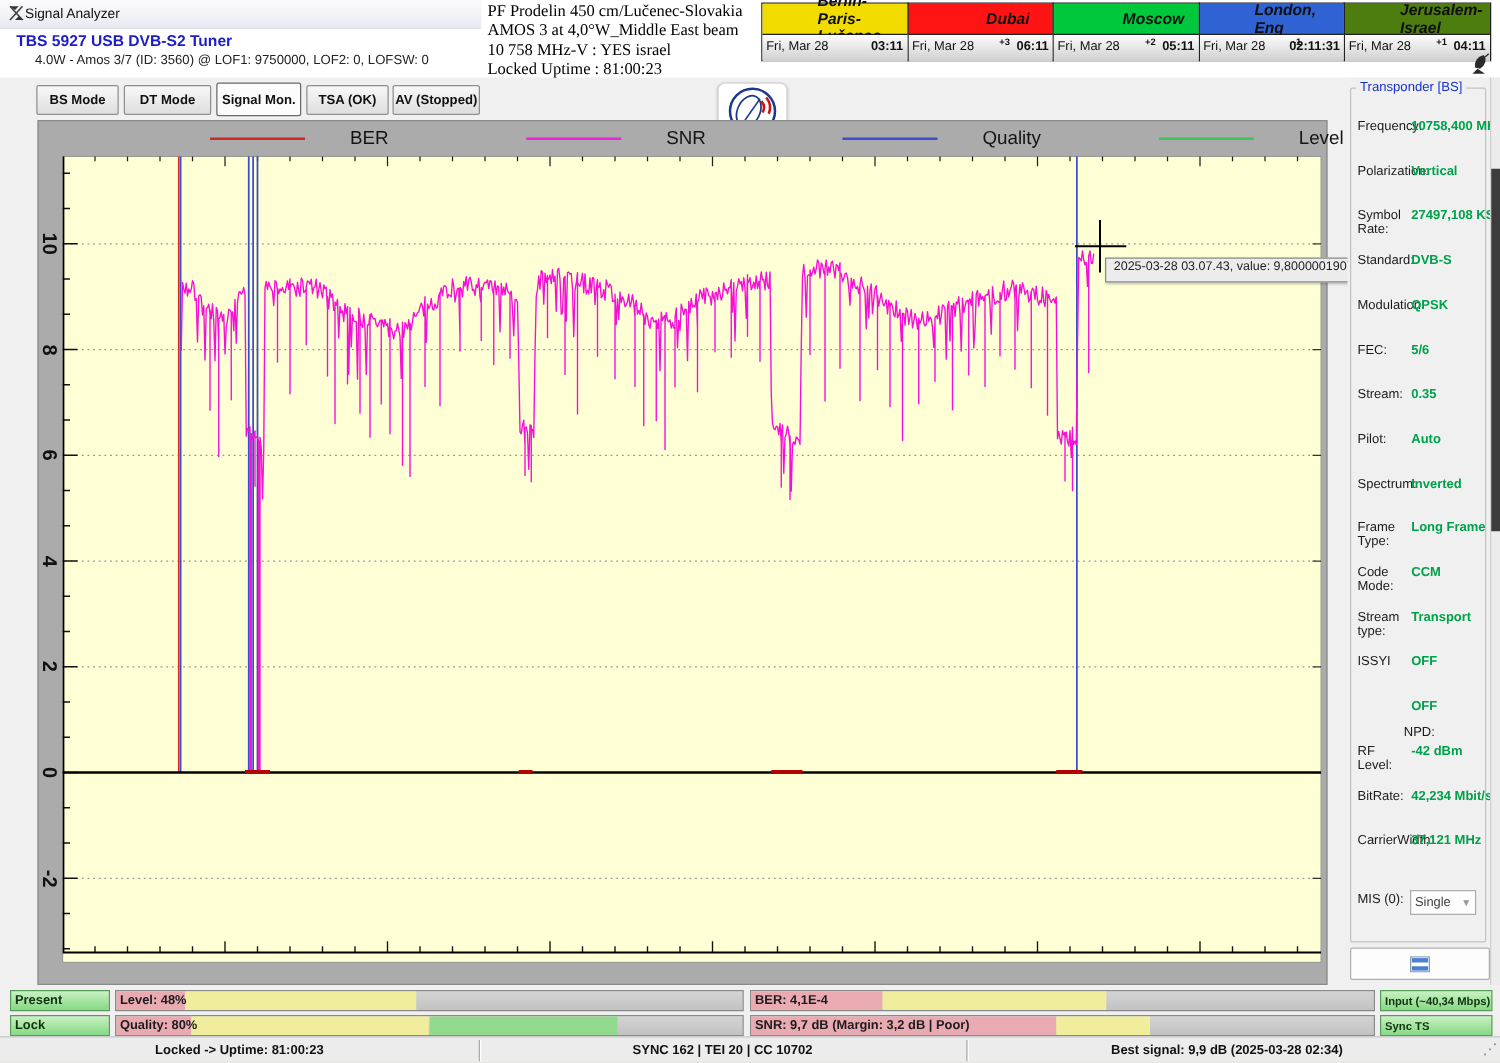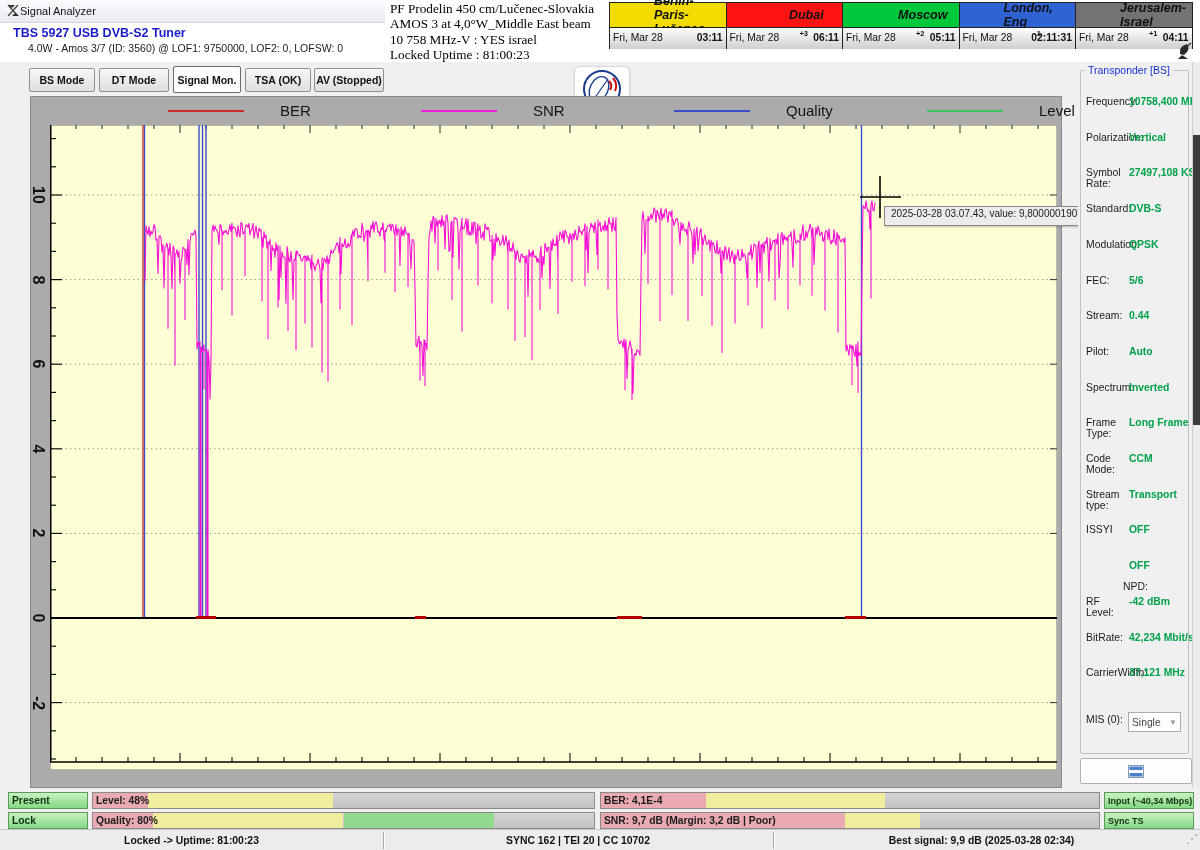--- a/index.html
+++ b/index.html
@@ -123,21 +123,21 @@
       </div>
       <div class="clock">
         <div class="clock-city" style="background: rgb(47, 99, 212);">London, Eng</div>
         <div class="clock-row">
           <div class="clock-date">Fri, Mar 28</div>
           <div class="clock-offset">-1</div>
           <div class="clock-time">02:11:31</div>
         </div>
       </div>
       <div class="clock">
-        <div class="clock-city" style="background: #737373;">Jerusalem-Israel</div>
+        <div class="clock-city" style="background: #4d7c0f;">Jerusalem-Israel</div>
         <div class="clock-row">
           <div class="clock-date">Fri, Mar 28</div>
           <div class="clock-offset">+1</div>
           <div class="clock-time">04:11</div>
         </div>
       </div>
     </div>
 
   <svg class="abs" style="left:1176px;top:40px" width="20" height="20" viewBox="0 0 20 20">
     <path d="M4 14 Q3 6 11 4 Q15 10 8 15 Z" fill="#2a2a2a"></path>
@@ -328,21 +328,21 @@
       <div class="fld-value" style="top: 131.7px;">Vertical</div>
       <div class="fld-label" style="top: 167.4px;">Symbol Rate:</div>
       <div class="fld-value" style="top: 167.4px;">27497,108 KS/s</div>
       <div class="fld-label" style="top: 203.1px;">Standard:</div>
       <div class="fld-value" style="top: 203.1px;">DVB-S</div>
       <div class="fld-label" style="top: 238.8px;">Modulation:</div>
       <div class="fld-value" style="top: 238.8px;">QPSK</div>
       <div class="fld-label" style="top: 274.5px;">FEC:</div>
       <div class="fld-value" style="top: 274.5px;">5/6</div>
       <div class="fld-label" style="top: 310.2px;">Stream:</div>
-      <div class="fld-value" style="top: 310.2px;">0.44</div>
+      <div class="fld-value" style="top: 310.2px;">0.35</div>
       <div class="fld-label" style="top: 345.9px;">Pilot:</div>
       <div class="fld-value" style="top: 345.9px;">Auto</div>
       <div class="fld-label" style="top: 381.6px;">Spectrum:</div>
       <div class="fld-value" style="top: 381.6px;">Inverted</div>
       <div class="fld-label" style="top: 417.3px;">Frame Type:</div>
       <div class="fld-value" style="top: 417.3px;">Long Frame</div>
       <div class="fld-label" style="top: 453px;">Code Mode:</div>
       <div class="fld-value" style="top: 453px;">CCM</div>
       <div class="fld-label" style="top: 488.7px;">Stream type:</div>
       <div class="fld-value" style="top: 488.7px;">Transport</div>

